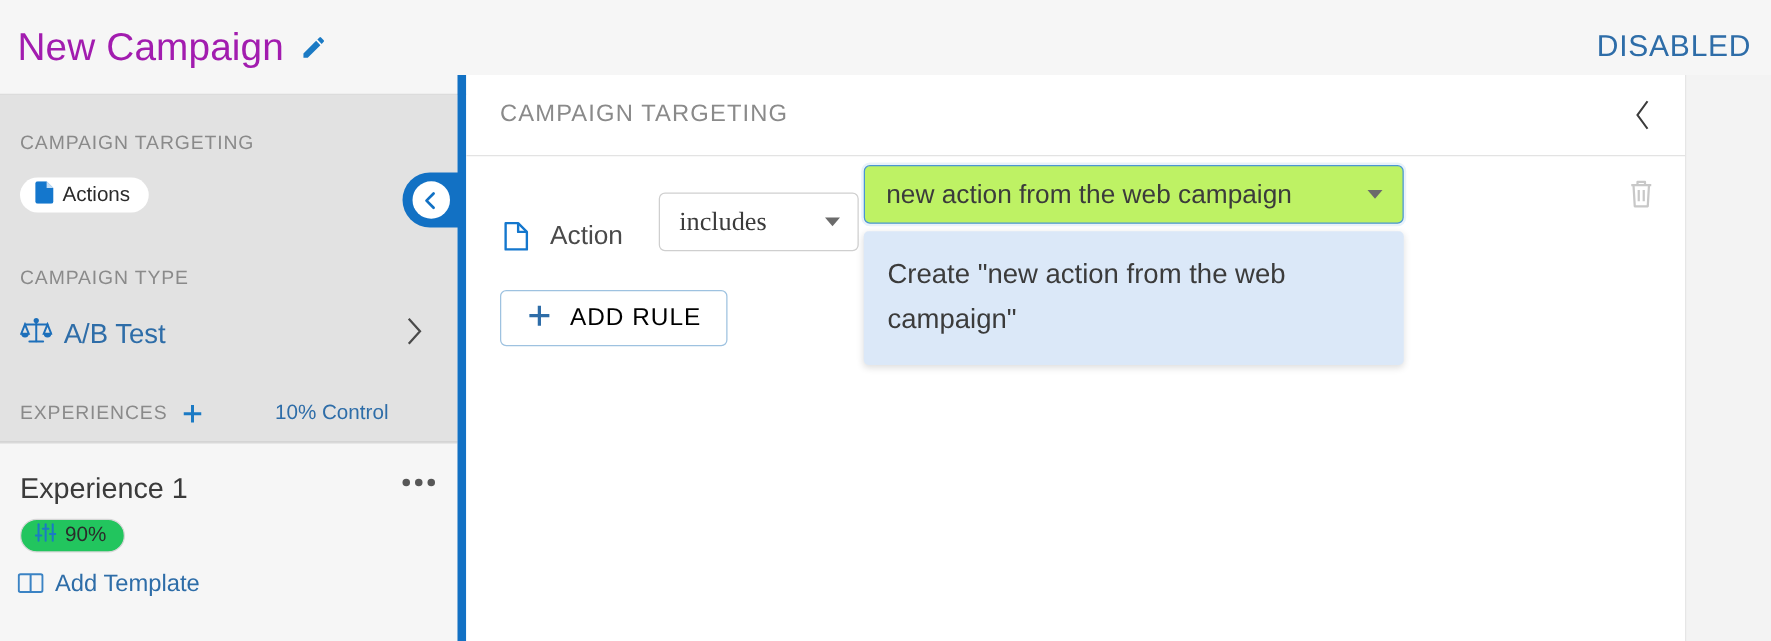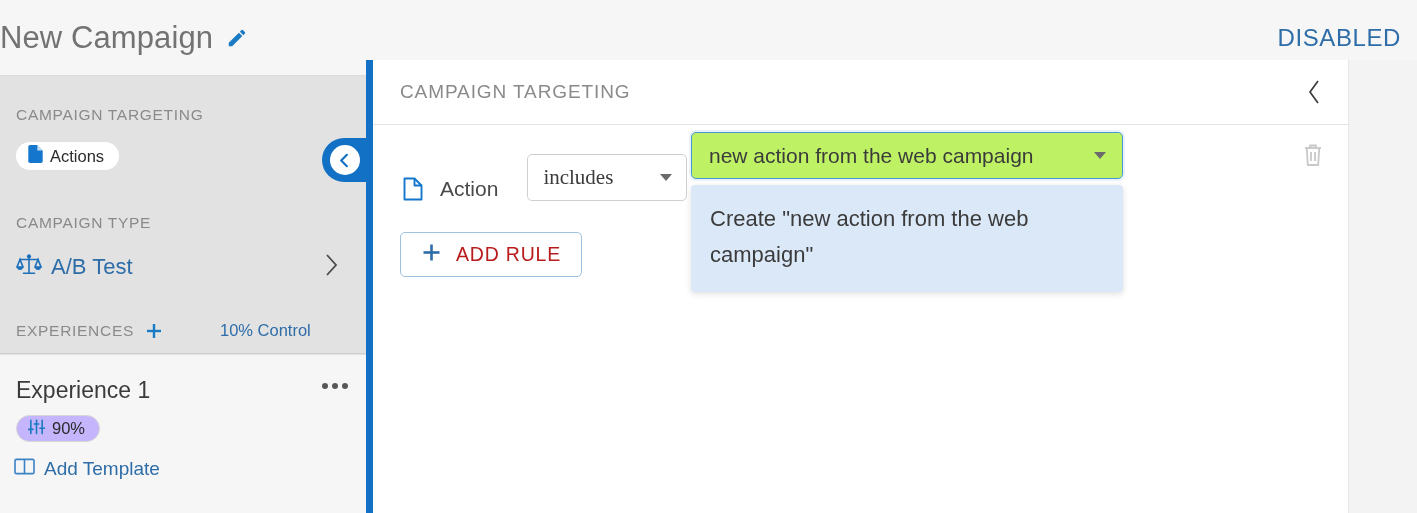--- a/index.html
+++ b/index.html
@@ -21,23 +21,24 @@
   .topbar {
     position: absolute;
     left: 0; top: 0;
     width: 1417px; height: 76px;
     background: #f6f6f6;
     border-bottom: 1px solid #dcdcdc;
     display: flex;
     align-items: center;
   }
   .campaign-title {
+    margin-left: 14px;
     font-size: 31px;
     font-weight: 400;
-    color: #737373;
+    color: #a21caf;
     letter-spacing: 0.1px;
     line-height: 1;
   }
   .edit-pencil {
     margin-left: 13px;
     display: inline-flex;
     align-items: center;
   }
   .spacer { flex: 1 1 auto; }
   .status-link {
@@ -130,31 +131,31 @@
     border-radius: 50%;
     background: #575757;
   }
   .pct-pill {
     position: absolute;
     left: 16px; top: 60px;
     height: 27px;
     display: inline-flex;
     align-items: center;
     gap: 7px;
-    background: #c4b5fd;
+    background: #22c55e;
     border: 1px solid #d6d6d6;
     border-radius: 14px;
     padding: 0 14px 0 11px;
   }
   .pct-text { font-size: 16.5px; color: #2b2b2b; }
   .add-template {
     position: absolute;
     left: 14px; top: 102px;
     display: inline-flex;
-    align-items: center;
+    align-items: flex-start;
     gap: 9px;
     cursor: pointer;
   }
   .add-template-text { font-size: 19px; color: #2e6da8; }
 
   
   .blue-rail {
     position: absolute;
     left: 366px; top: 60px;
     width: 7px; height: 453px;
@@ -304,21 +305,21 @@
     border-radius: 5px;
     background: #ffffff;
     display: flex;
     align-items: center;
     justify-content: center;
     gap: 14px;
     cursor: pointer;
   }
   .add-rule-text {
     font-size: 19.5px;
-    color: #b91c1c;
+    color: #000000;
     letter-spacing: 0.8px;
   }
 
   
   .right-gutter {
     position: absolute;
     left: 1348px; top: 60px;
     width: 69px; height: 453px;
     background: #f3f3f3;
     border-left: 1px solid #e6e6e6;

